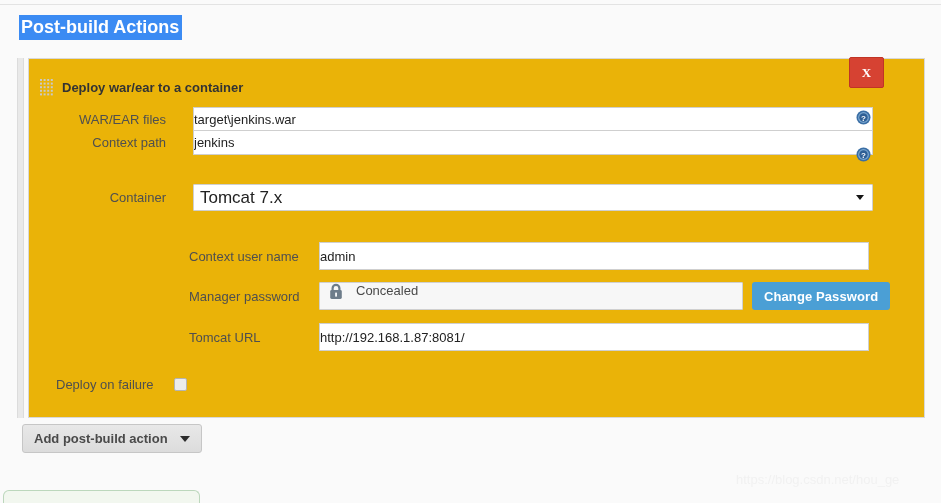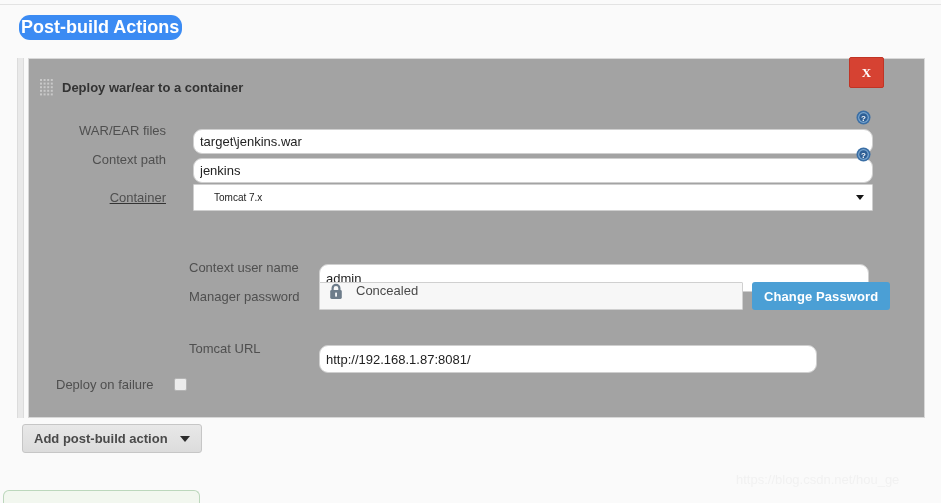--- a/index.html
+++ b/index.html
@@ -33,21 +33,20 @@
     left: 19px;
     top: 15px;
     font-size: 18px;
     font-weight: bold;
     color: #ffffff;
     background: #3b8bf3;
     padding: 1px 3px 2px 2px;
     line-height: 22px;
     letter-spacing: 0px;
     white-space: nowrap;
-    border-radius: 11px;
   }
 
   
   .drag-rail {
     position: absolute;
     left: 17px;
     top: 58px;
     width: 5px;
     height: 360px;
     background: #e9e9e9;
@@ -55,21 +54,21 @@
     border-right: 1px solid #dcdcdc;
   }
 
   
   .panel {
     position: absolute;
     left: 28px;
     top: 58px;
     width: 897px;
     height: 360px;
-    background: #a3a3a3;
+    background: #eab308;
     border: 1px solid #d8d8d8;
     box-sizing: border-box;
   }
 
   .panel-header {
     position: absolute;
     left: 0;
     top: 18px;
     height: 20px;
     display: flex;
@@ -127,35 +126,34 @@
   }
 
   input.txt {
     box-sizing: border-box;
     height: 25px;
     border: 1px solid #cfcfcf;
     background: #ffffff;
     font-family: "Liberation Sans", sans-serif;
     font-size: 13px;
     color: #222222;
-    padding: 0 6px;
+    padding: 0 0;
     outline: none;
-    border-radius: 9px;
-    margin-top: 22px;
+    border-radius: 0;
   }
 
   select.sel {
     box-sizing: border-box;
     height: 27px;
     border: 1px solid #cfcfcf;
     background: #ffffff;
     font-family: "Liberation Sans", sans-serif;
-    font-size: 10px;
+    font-size: 17px;
     color: #222222;
-    padding: 0 20px;
+    padding: 0 6px;
     border-radius: 1px;
     -webkit-appearance: none;
     appearance: none;
   }
   .sel-wrap {
     position: relative;
     display: inline-block;
   }
   .sel-arrow {
     position: absolute;
@@ -310,26 +308,26 @@
       </g>
     </svg>
     <span class="panel-header-label">Deploy war/ear to a container</span>
   </div>
 
   <div class="row" style="left:27px; top:48px; width:820px;">
     <span class="lbl lbl-r" style="width:110px;">WAR/EAR files</span>
     <input class="txt" style="width: 680px; margin-left: 27px;" value="target\jenkins.war">
   </div>
 
-  <div class="row" style="left:27px; top:77px; width:820px;">
+  <div class="row" style="left:27px; top:71px; width:820px;">
     <span class="lbl lbl-r" style="width:110px;">Context path</span>
     <input class="txt" style="width: 680px; margin-left: 27px;" value="jenkins">
   </div>
 
-  <div class="row" style="left:27px; top:125px; width:820px;text-decoration:underline;">
+  <div class="row" style="left:27px; top:125px; width:820px;">
     <span class="lbl lbl-r" style="width:110px;">Container</span>
     <span class="sel-wrap" style="margin-left:27px;">
       <select class="sel" style="width:680px;">
         <option selected="">Tomcat 7.x</option>
       </select>
       <span class="sel-arrow"></span>
     </span>
   </div>
 
   <div class="row" style="left:160px; top:183px; width:730px;">
@@ -345,21 +343,21 @@
         <rect x="2.2" y="7" width="11.6" height="9" rx="1.4" fill="#6d7c8a"></rect>
         <rect x="7.2" y="9.6" width="1.7" height="4" fill="#ffffff"></rect>
       </svg>
       <span class="pwd-text">Concealed</span>
     </div>
     <button class="change-pwd-btn" style="margin-left:9px;">Change Password</button>
   </div>
 
   <div class="row" style="left:160px; top:264px; width:730px;">
     <span class="lbl" style="width:130px;">Tomcat URL</span>
-    <input class="txt" style="width: 498px; height: 28px;" value="http://192.168.1.87:8081/">
+    <input class="txt" style="width: 550px; height: 28px;" value="http://192.168.1.87:8081/">
   </div>
 
   <div class="row" style="left:27px; top:318px;">
     <span class="lbl" style="width:118px;">Deploy on failure</span>
     <span class="chk"></span>
   </div>
 
 </div>
 
 <div class="close-btn">X</div>

